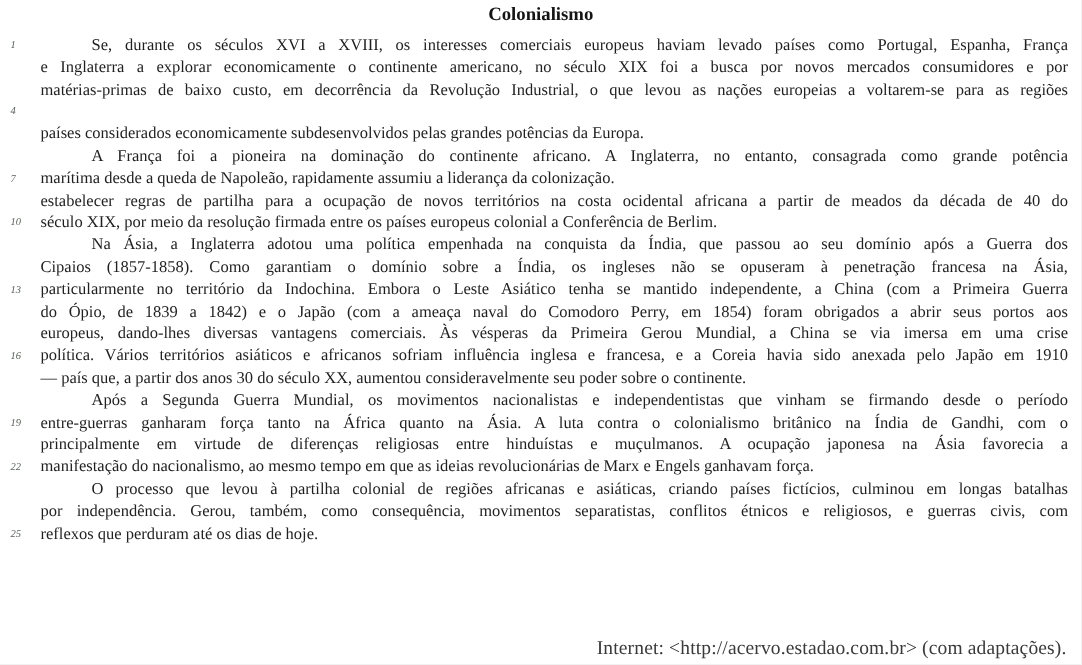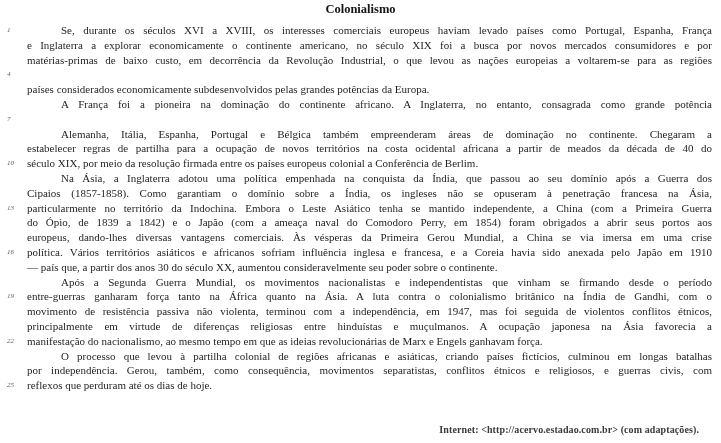--- a/index.html
+++ b/index.html
@@ -49,26 +49,25 @@
     width: 16px;
     font-style: italic;
     font-size: 7px;
     line-height: 12px;
     color: #5a615a;
     text-align: left;
     text-indent: 0;
   }
   .source {
     position: absolute;
-    right: 22px;
+    right: 10px;
     top: 424px;
-    font-size: 10px;
+    font-size: 13px;
     color: #3a3a3a;
     letter-spacing: 0.1px;
-    font-weight: bold;
   }
 </style>
 </head>
 <body>
 
 <div class="page">
   <div class="title">Colonialismo</div>
   <div class="text-body">
       <div class="line indent">
     <span class="num">1</span><span class="txt">Se, durante os séculos XVI a XVIII, os interesses comerciais europeus haviam levado países como Portugal, Espanha, França</span>
@@ -82,24 +81,21 @@
       <div class="line">
     <span class="num">4</span>
   </div>
       <div class="line end">
     <span class="num"></span><span class="txt">países considerados economicamente subdesenvolvidos pelas grandes potências da Europa.</span>
   </div>
       <div class="line indent">
     <span class="num"></span><span class="txt">A França foi a pioneira na dominação do continente africano. A Inglaterra, no entanto, consagrada como grande potência</span>
   </div>
       <div class="line end">
-    <span class="num">7</span>
-  </div>
-      <div class="line indent">
-    <span class="num"></span><span class="txt">Alemanha, Itália, Espanha, Portugal e Bélgica também empreenderam áreas de dominação no continente. Chegaram a</span>
+    <span class="num">7</span><span class="txt">marítima desde a queda de Napoleão, rapidamente assumiu a liderança da colonização.</span>
   </div>
       <div class="line">
     <span class="num"></span><span class="txt">estabelecer regras de partilha para a ocupação de novos territórios na costa ocidental africana a partir de meados da década de 40 do</span>
   </div>
       <div class="line end">
     <span class="num">10</span><span class="txt">século XIX, por meio da resolução firmada entre os países europeus colonial a Conferência de Berlim.</span>
   </div>
       <div class="line indent">
     <span class="num"></span><span class="txt">Na Ásia, a Inglaterra adotou uma política empenhada na conquista da Índia, que passou ao seu domínio após a Guerra dos</span>
   </div>
@@ -121,23 +117,20 @@
       <div class="line end">
     <span class="num"></span><span class="txt">— país que, a partir dos anos 30 do século XX, aumentou consideravelmente seu poder sobre o continente.</span>
   </div>
       <div class="line indent">
     <span class="num"></span><span class="txt">Após a Segunda Guerra Mundial, os movimentos nacionalistas e independentistas que vinham se firmando desde o período</span>
   </div>
       <div class="line">
     <span class="num">19</span><span class="txt">entre-guerras ganharam força tanto na África quanto na Ásia. A luta contra o colonialismo britânico na Índia de Gandhi, com o</span>
   </div>
       <div class="line">
-    <span class="num"></span><span class="txt">movimento de resistência passiva não violenta, terminou com a independência, em 1947, mas foi seguida de violentos conflitos étnicos,</span>
-  </div>
-      <div class="line">
     <span class="num"></span><span class="txt">principalmente em virtude de diferenças religiosas entre hinduístas e muçulmanos. A ocupação japonesa na Ásia favorecia a</span>
   </div>
       <div class="line end">
     <span class="num">22</span><span class="txt">manifestação do nacionalismo, ao mesmo tempo em que as ideias revolucionárias de Marx e Engels ganhavam força.</span>
   </div>
       <div class="line indent">
     <span class="num"></span><span class="txt">O processo que levou à partilha colonial de regiões africanas e asiáticas, criando países fictícios, culminou em longas batalhas</span>
   </div>
       <div class="line">
     <span class="num"></span><span class="txt">por independência. Gerou, também, como consequência, movimentos separatistas, conflitos étnicos e religiosos, e guerras civis, com</span>

